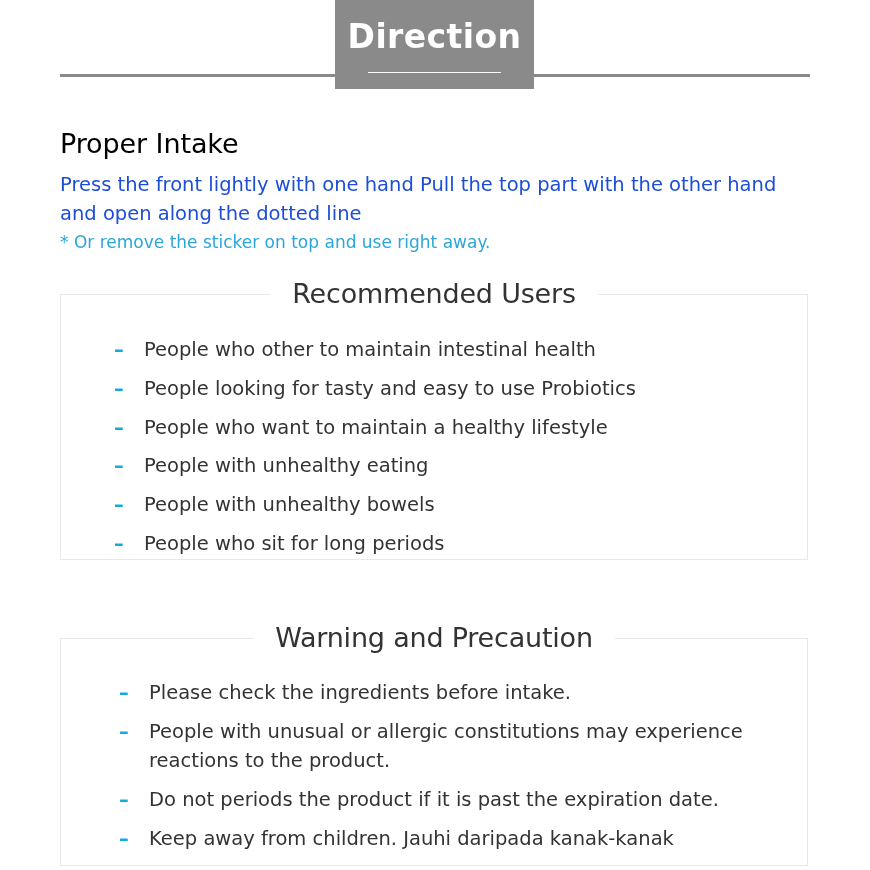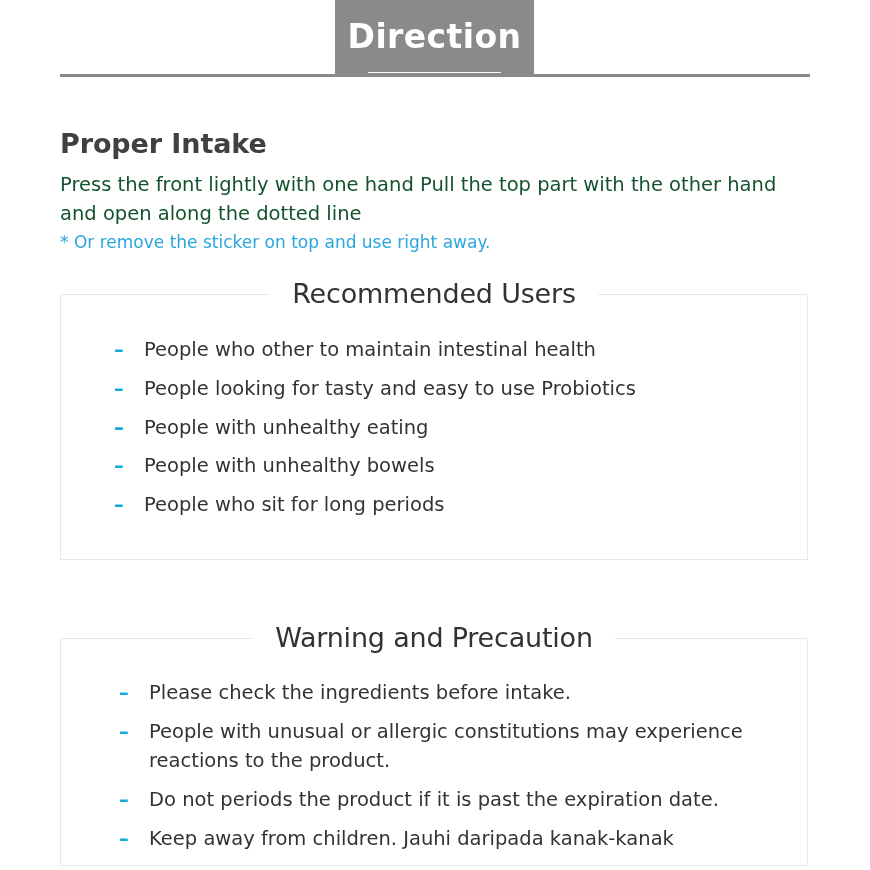--- a/index.html
+++ b/index.html
@@ -29,21 +29,21 @@
     top: 74px;
     width: 750px;
     height: 3px;
     background: #8a8a8a;
   }
   .header-plate {
     position: absolute;
     left: 335px;
     top: 0;
     width: 199px;
-    height: 76px;
+    height: 89px;
     background: #8a8a8a;
     text-align: center;
   }
   .header-title {
     display: block;
     color: #ffffff;
     font-size: 33px;
     font-weight: bold;
     letter-spacing: 0.4px;
     line-height: 1;
@@ -61,29 +61,29 @@
   }
 
   
   .intake-block {
     position: absolute;
     left: 60px;
     top: 128px;
     width: 760px;
   }
   .intake-heading {
-    color: #404040;
+    color: #000000;
     font-size: 27px;
-    font-weight: bold;
+    font-weight: normal;
     line-height: 1.15;
     margin: 0 0 12px 0;
     letter-spacing: -0.1px;
   }
   .intake-body {
-    color: #14532d;
+    color: #1d4ed8;
     font-size: 19.5px;
     line-height: 1.46;
     margin: 0;
     width: 728px;
   }
   .intake-note {
     color: #2aa6dc;
     font-size: 17px;
     line-height: 1.46;
     margin: 2px 0 0 0;
@@ -188,20 +188,21 @@
       <li class="bullet-item">
         <span class="bullet-mark">–</span>
         <span>People who other to maintain intestinal health</span>
       </li>
       <li class="bullet-item">
         <span class="bullet-mark">–</span>
         <span>People looking for tasty and easy to use Probiotics</span>
       </li>
       <li class="bullet-item">
         <span class="bullet-mark">–</span>
+        <span>People who want to maintain a healthy lifestyle</span>
       </li>
       <li class="bullet-item">
         <span class="bullet-mark">–</span>
         <span>People with unhealthy eating</span>
       </li>
       <li class="bullet-item">
         <span class="bullet-mark">–</span>
         <span>People with unhealthy bowels</span>
       </li>
       <li class="bullet-item">

